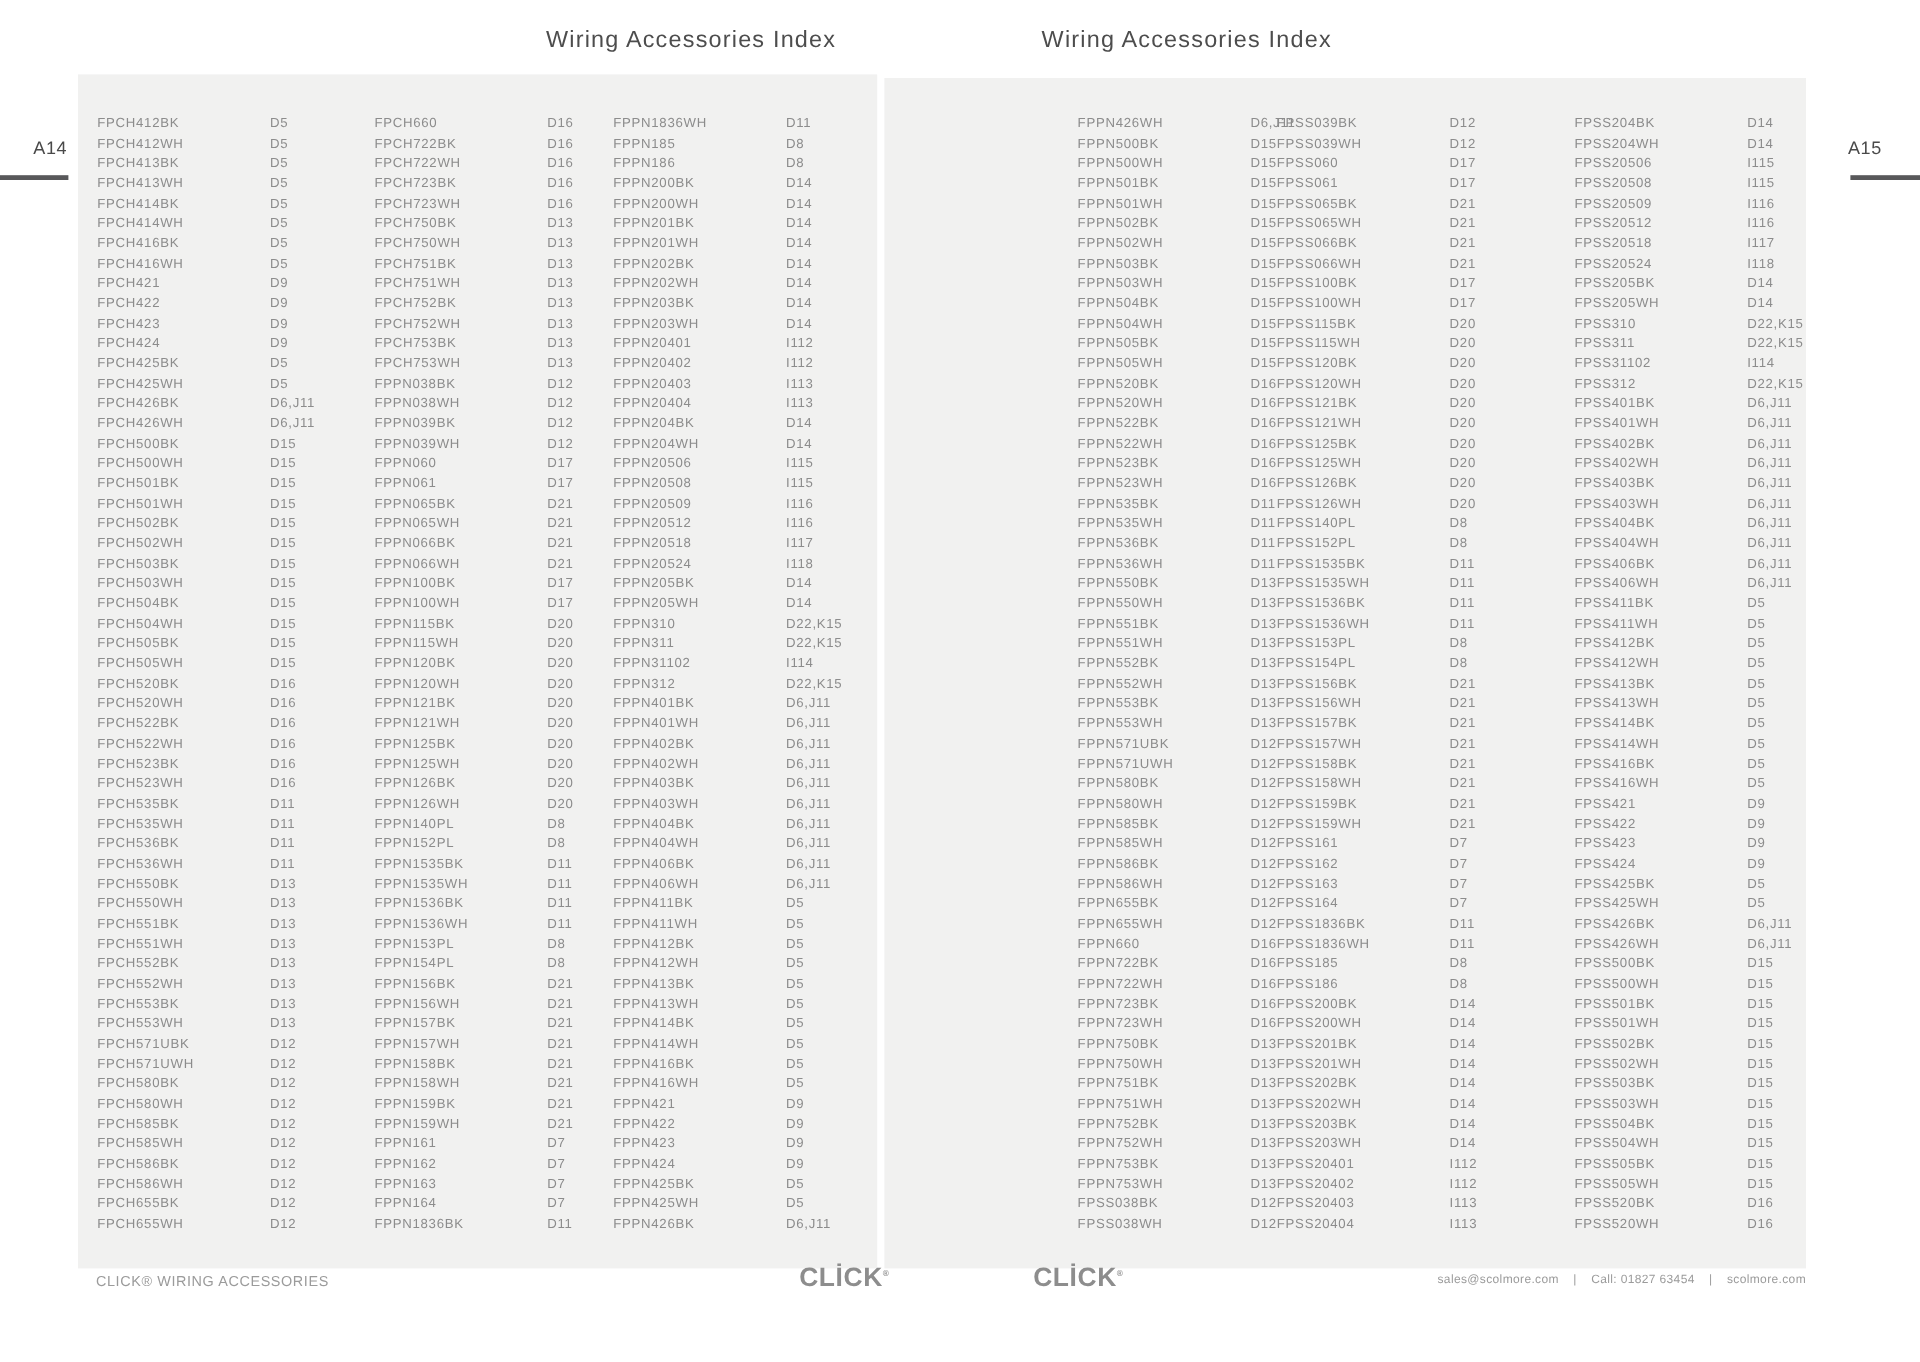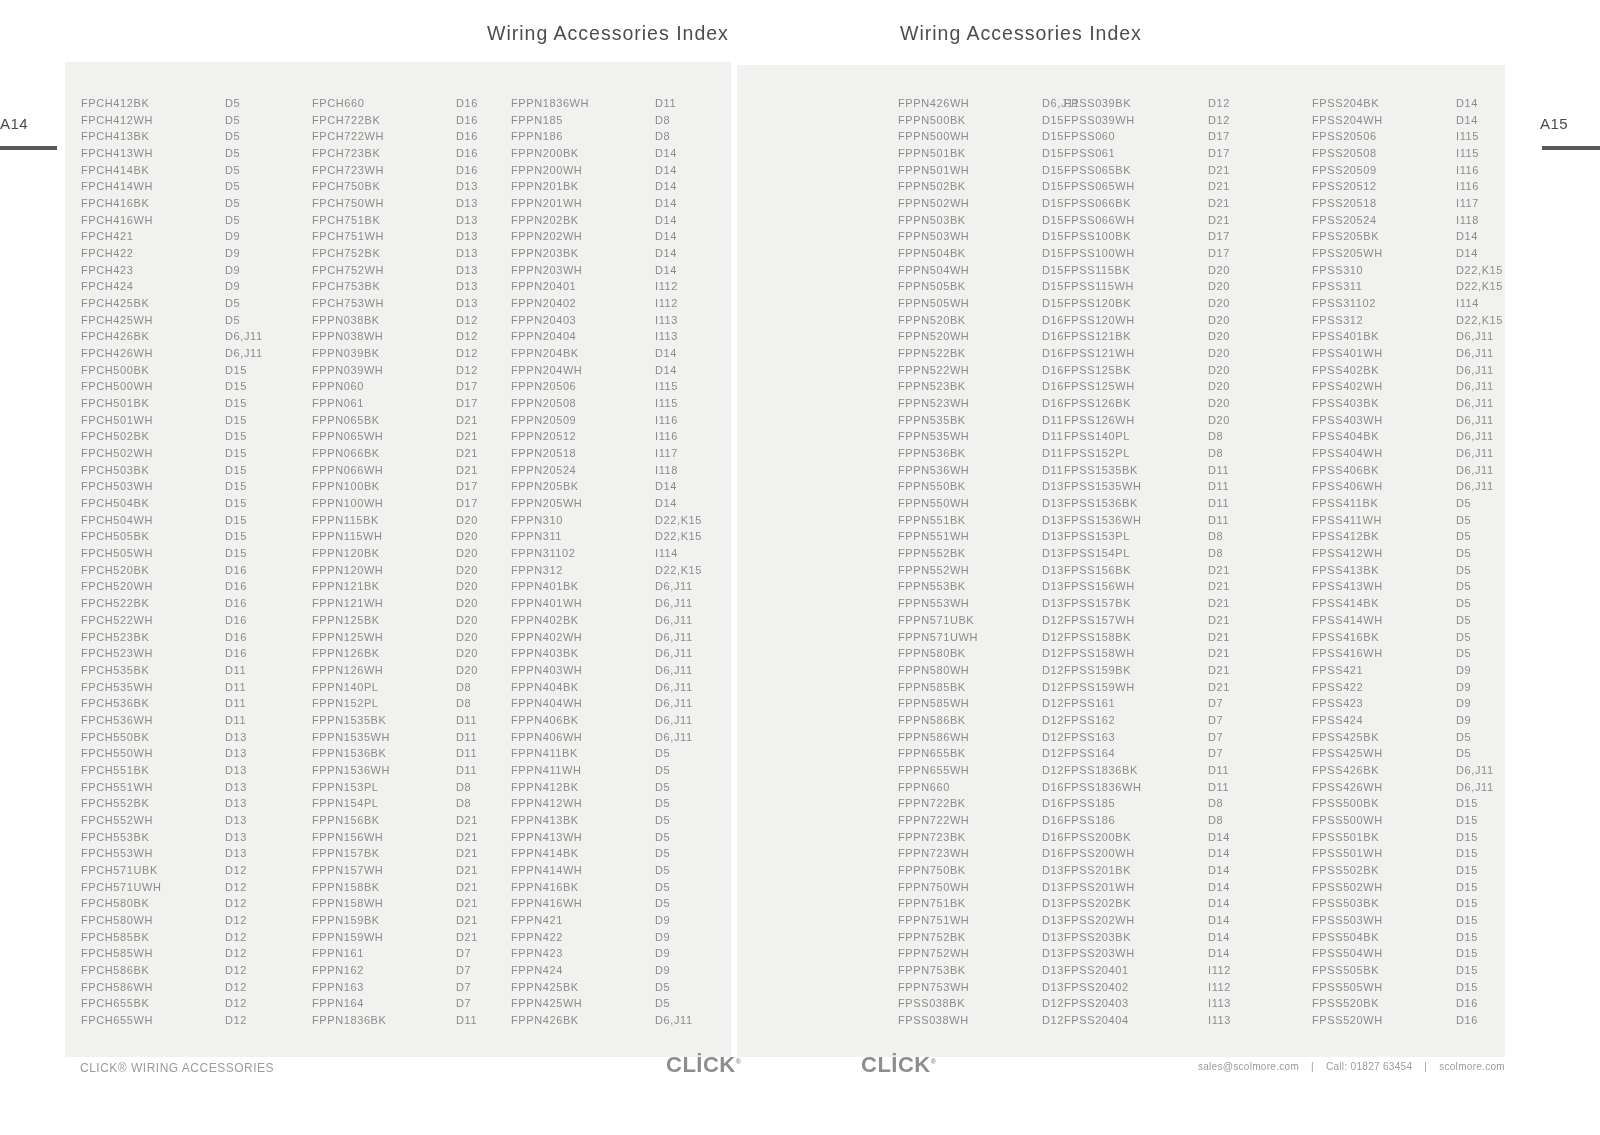--- a/index.html
+++ b/index.html
@@ -7,30 +7,30 @@
     width:1600px; height:1135px; position:relative; overflow:hidden;
     background:#ffffff;
     font-family:"Liberation Sans","DejaVu Sans",sans-serif;
   }
   .panel { position:absolute; background:var(--panel_bg,#f1f1f0); }
   .panel-left  { left:65px;  top:62px; width:666px; height:995px; }
   .panel-right { left:737px; top:65px; width:768px; height:992px; }
 
   .page-title {
     position:absolute; top:22px; font-size:19.5px; font-weight:400;
-    color:var(--title,#4d4d4d); letter-spacing:1px; white-space:nowrap;margin-left:32px;
+    color:var(--title,#4d4d4d); letter-spacing:1px; white-space:nowrap;
   }
   .left-title  { left:455px; }
   .right-title { left:868px; }
 
   .margin-label {
     position:absolute; top:115px; font-size:15px;
     color:var(--label,#4a4a4a); letter-spacing:0.5px;
   }
-  .margin-label.ml-left  { left:0; width:56px; text-align:left; }
+  .margin-label.ml-left  { left:0; width:56px; text-align:right; }
   .margin-label.ml-right { left:1540px; }
   .margin-rule { position:absolute; top:146px; height:4px; background:var(--rule,#58585a); }
   .margin-rule.mr-left  { left:0; width:57px; }
   .margin-rule.mr-right { left:1542px; width:58px; }
 
   .index-col { position:absolute; top:95px; width:195px; }
   .idx-row {
     display:flex; height:16.68px; line-height:16.68px;
     font-size:11px; color:var(--entry_text,#8c8c8c); letter-spacing:0.6px;
     white-space:nowrap;

